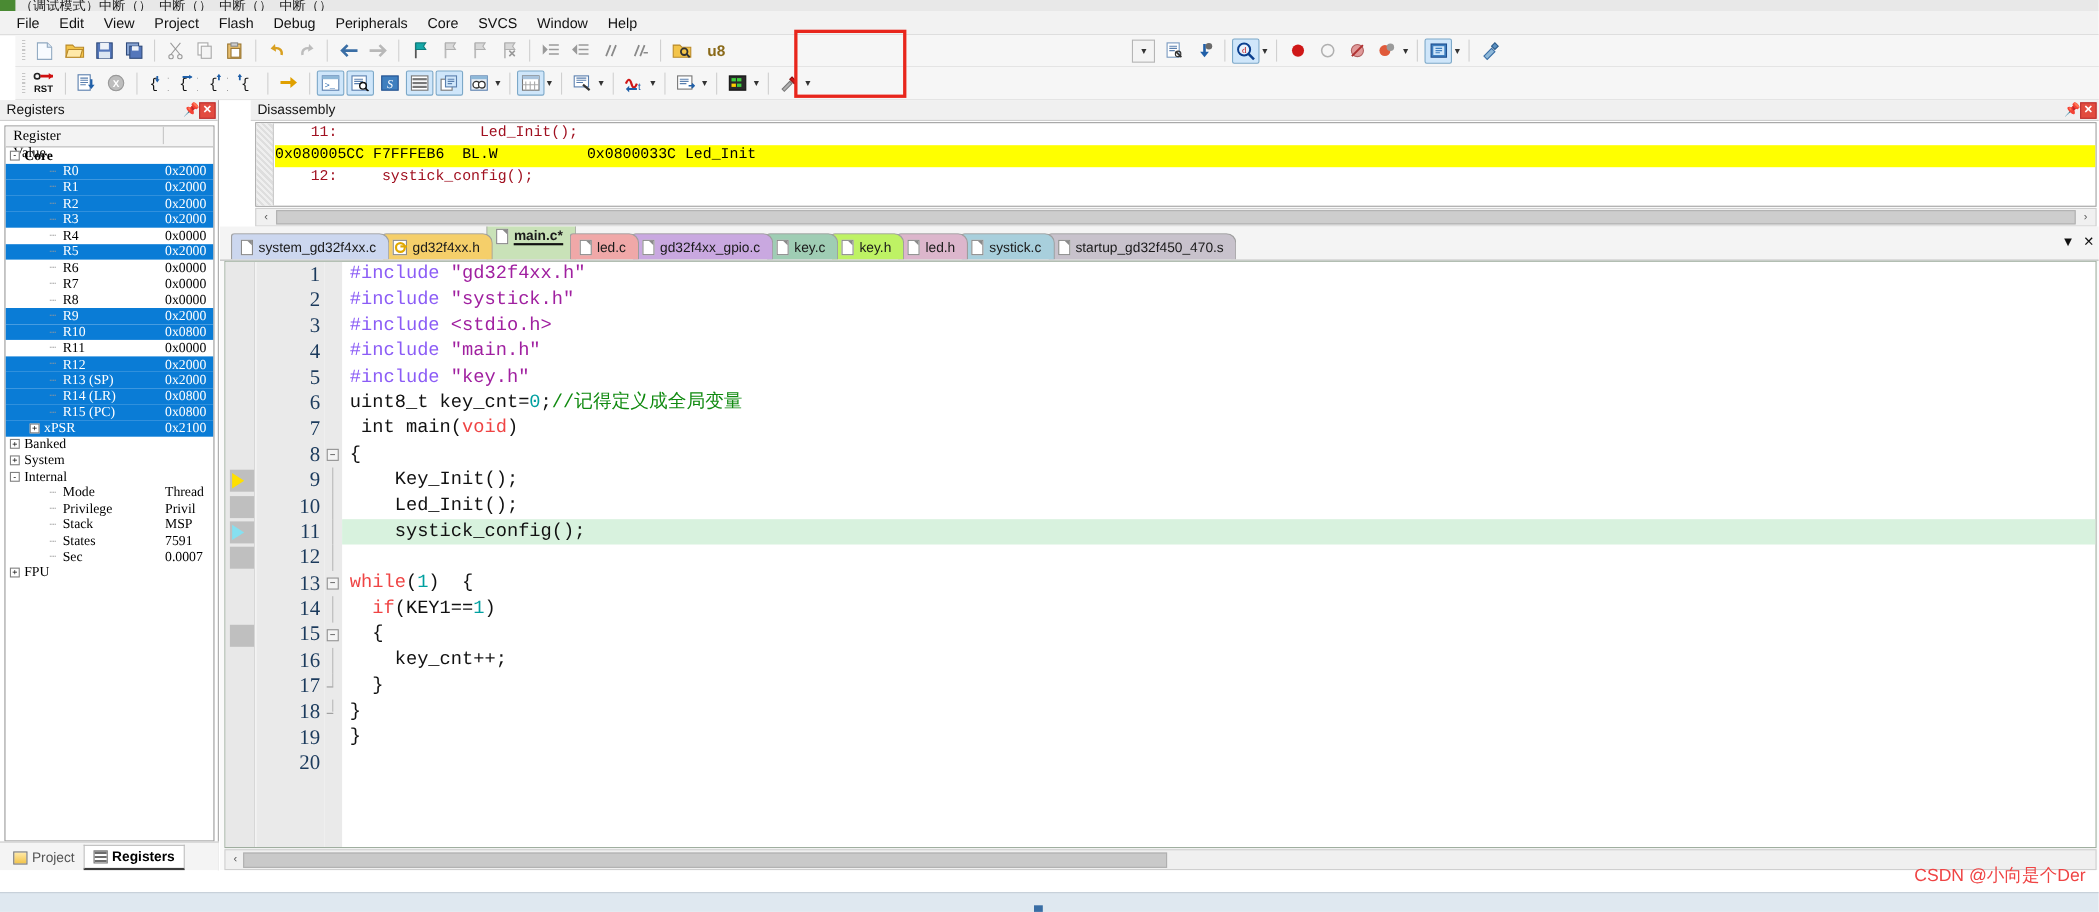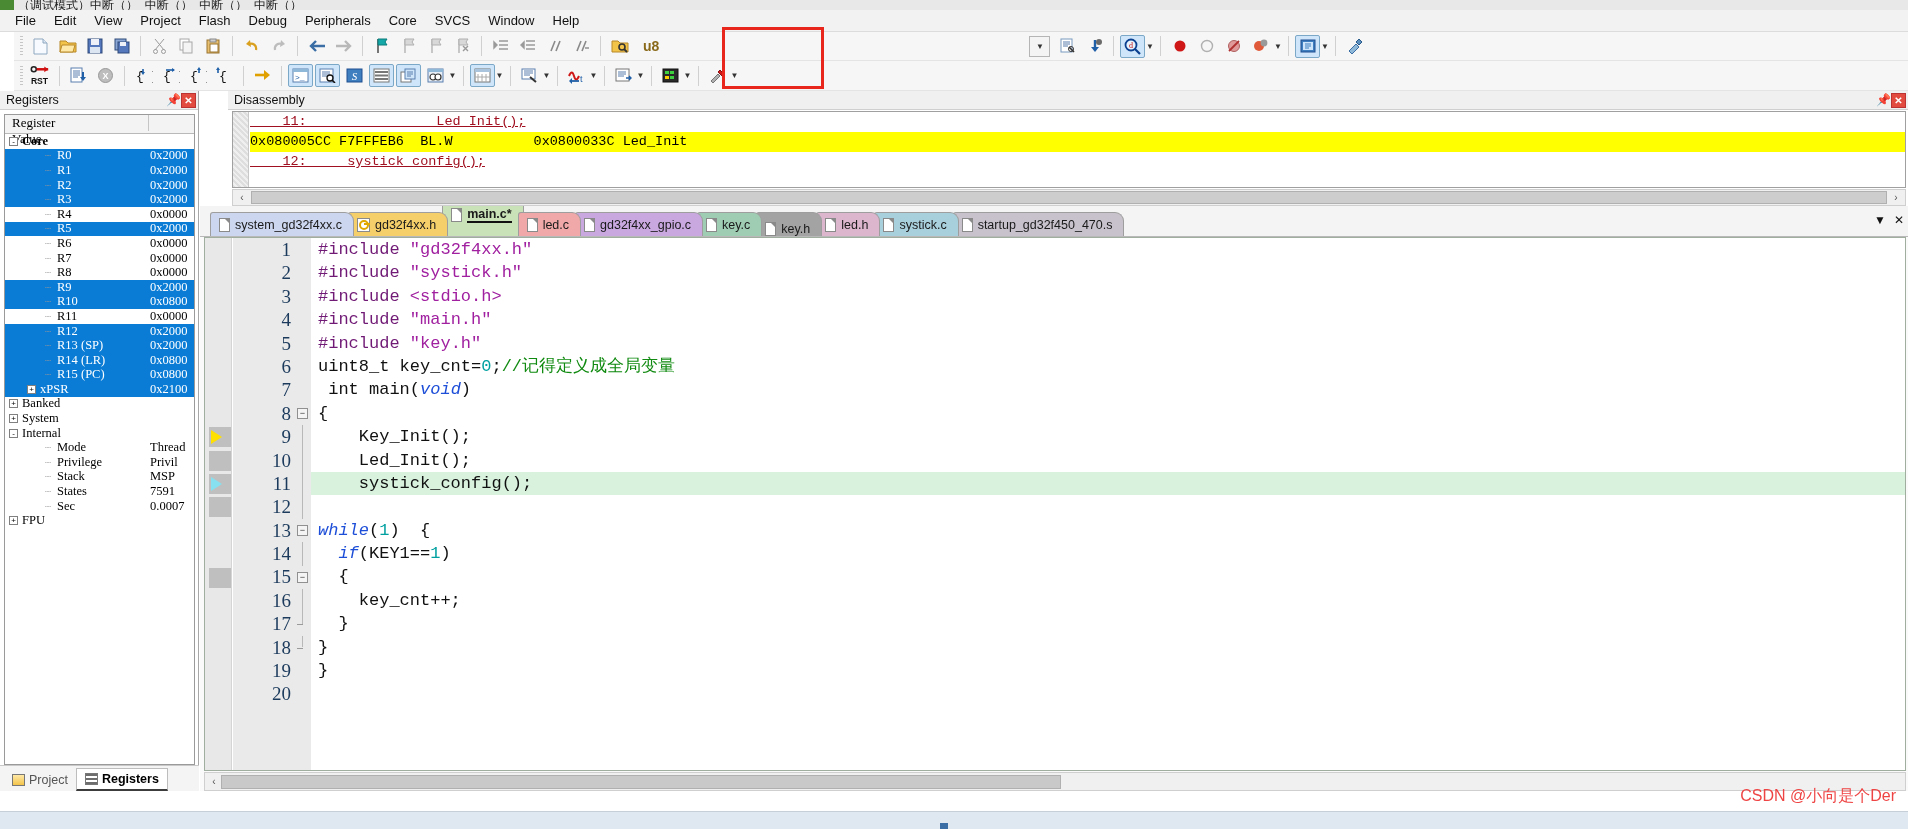--- a/index.html
+++ b/index.html
@@ -162,21 +162,21 @@
   .dgutter {
     position:absolute; left:0; top:0; width:16px; bottom:0;
     background:#e9e9e9;
     background-image: repeating-linear-gradient(45deg,#dedede 0 2px,#efefef 2px 4px);
     border-right:1px solid #c8c8c8;
   }
   .dlines { position:absolute; left:17px; top:0; right:0; bottom:0;
     font-family:"Liberation Mono", monospace; font-size:13.5px; }
   .dline { height:20px; line-height:20px; white-space:pre; }
   .dline.hl { background:#ffff00; color:#000; }
-  .d-src { color:#a01020;text-decoration:underline; }
+  .d-src { color:#a01020; }
   .hscroll {
     position:absolute; left:4px; right:2px; bottom:0; height:17px;
     background:#f0f0f0; border:1px solid #cfcfcf; display:flex; align-items:center;
     justify-content:space-between; padding:0 2px;
   }
   .sc-arrow { font-size:10px; color:#555; width:14px; text-align:center; }
   .sc-thumb { height:13px; background:#cdcdcd; border:1px solid #b0b0b0; }
 
   
   .editor {
@@ -258,23 +258,23 @@
     font-family:"Liberation Sans", sans-serif;
   }
   .fold-tick { position:absolute; left:2px; width:6px; height:1px; background:#9a9a9a; }
 
   .codelines {
     position:absolute; left:106px; top:0; right:0; bottom:0;
     font-family:"Liberation Mono", monospace; font-size:17px;
   }
   .cline { height:23.4px; line-height:23.4px; white-space:pre; padding-left:7px; }
   .cline.exec { background:#d8f2de; }
-  .k-pre { color:#701a75; }
+  .k-pre { color:#8b5cf6; }
   .k-str { color:#a020a0; }
-  .k-kw  { color:#1d4ed8;font-style:italic; }
+  .k-kw  { color:#ef4444; }
   .k-num { color:#00a0a0; }
   .k-cmt { color:#108a10; }
   .k-txt { color:#111; }
 
   .ed-hscroll {
     position:absolute; left:4px; right:2px; bottom:0; height:19px;
     background:#f0f0f0; border:1px solid #cfcfcf;
     display:flex; align-items:center; padding:0 2px;
   }
   .ed-thumb { height:14px; background:#c9c9c9; border:1px solid #b0b0b0; }
@@ -976,21 +976,21 @@
           <span class="lbl">led.c</span>
         </div>
         <div class="etab" style="background: rgb(201, 168, 224); z-index: 26;">
           <span class="fico"></span>
           <span class="lbl">gd32f4xx_gpio.c</span>
         </div>
         <div class="etab" style="background: rgb(159, 205, 180); z-index: 25;">
           <span class="fico"></span>
           <span class="lbl">key.c</span>
         </div>
-        <div class="etab" style="background: #a3a3a3; z-index: 24; align-items: flex-end;">
+        <div class="etab" style="background: #bef264; z-index: 24;">
           <span class="fico"></span>
           <span class="lbl">key.h</span>
         </div>
         <div class="etab" style="background: rgb(220, 182, 204); z-index: 23;">
           <span class="fico"></span>
           <span class="lbl">led.h</span>
         </div>
         <div class="etab" style="background: rgb(168, 207, 220); z-index: 22;">
           <span class="fico"></span>
           <span class="lbl">systick.c</span>

